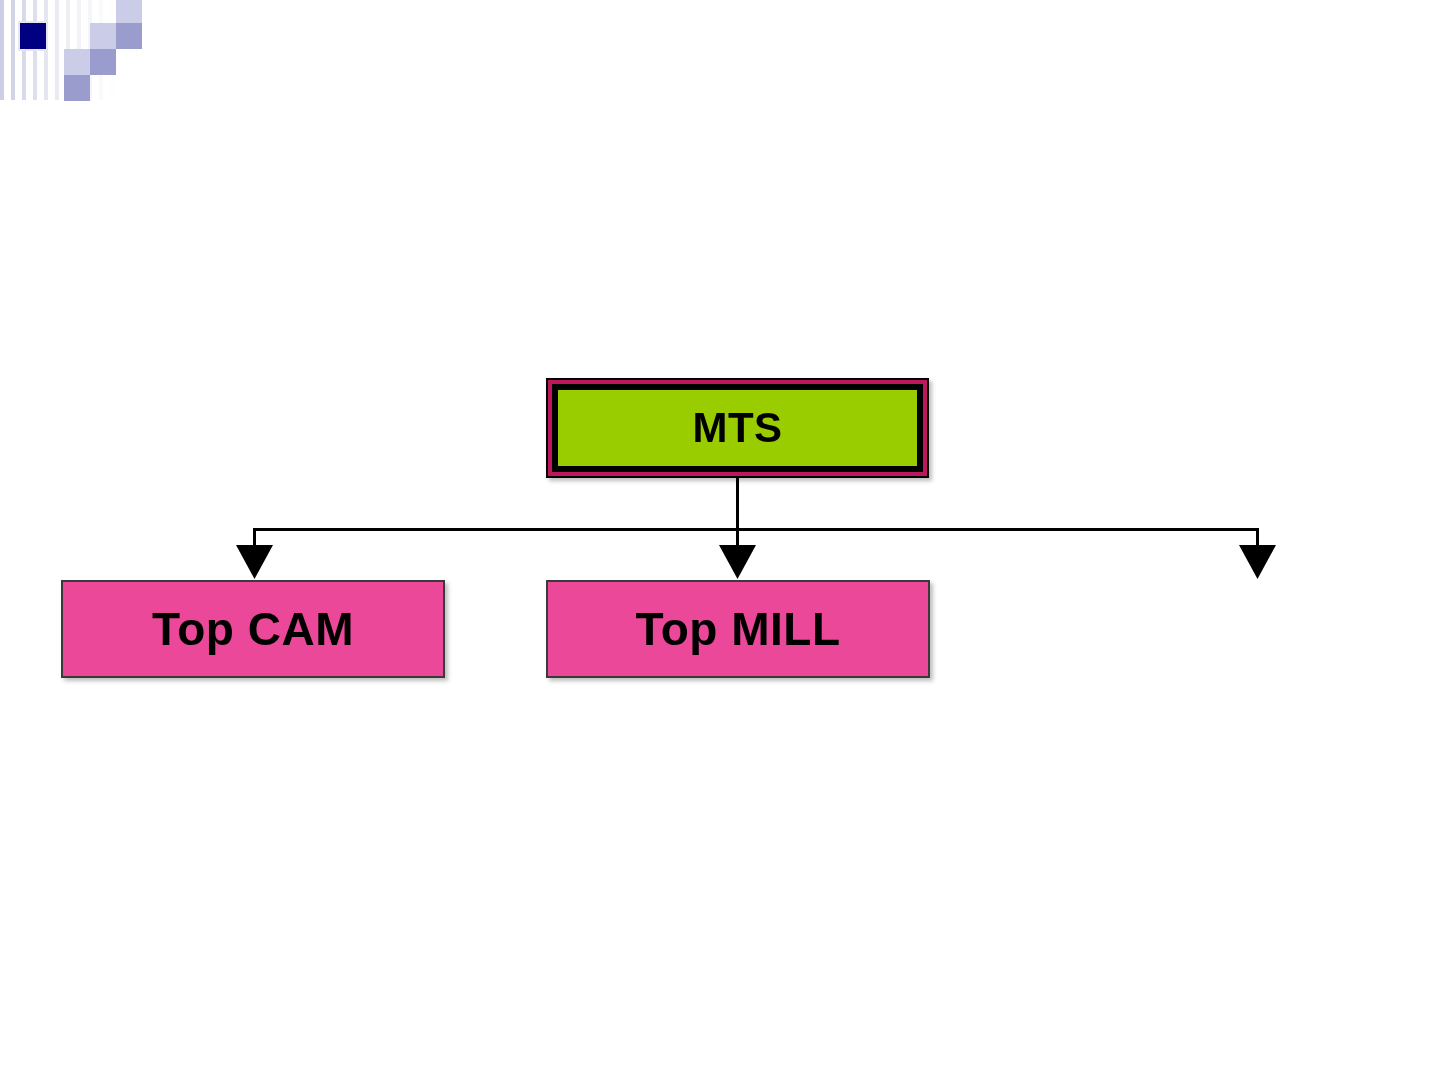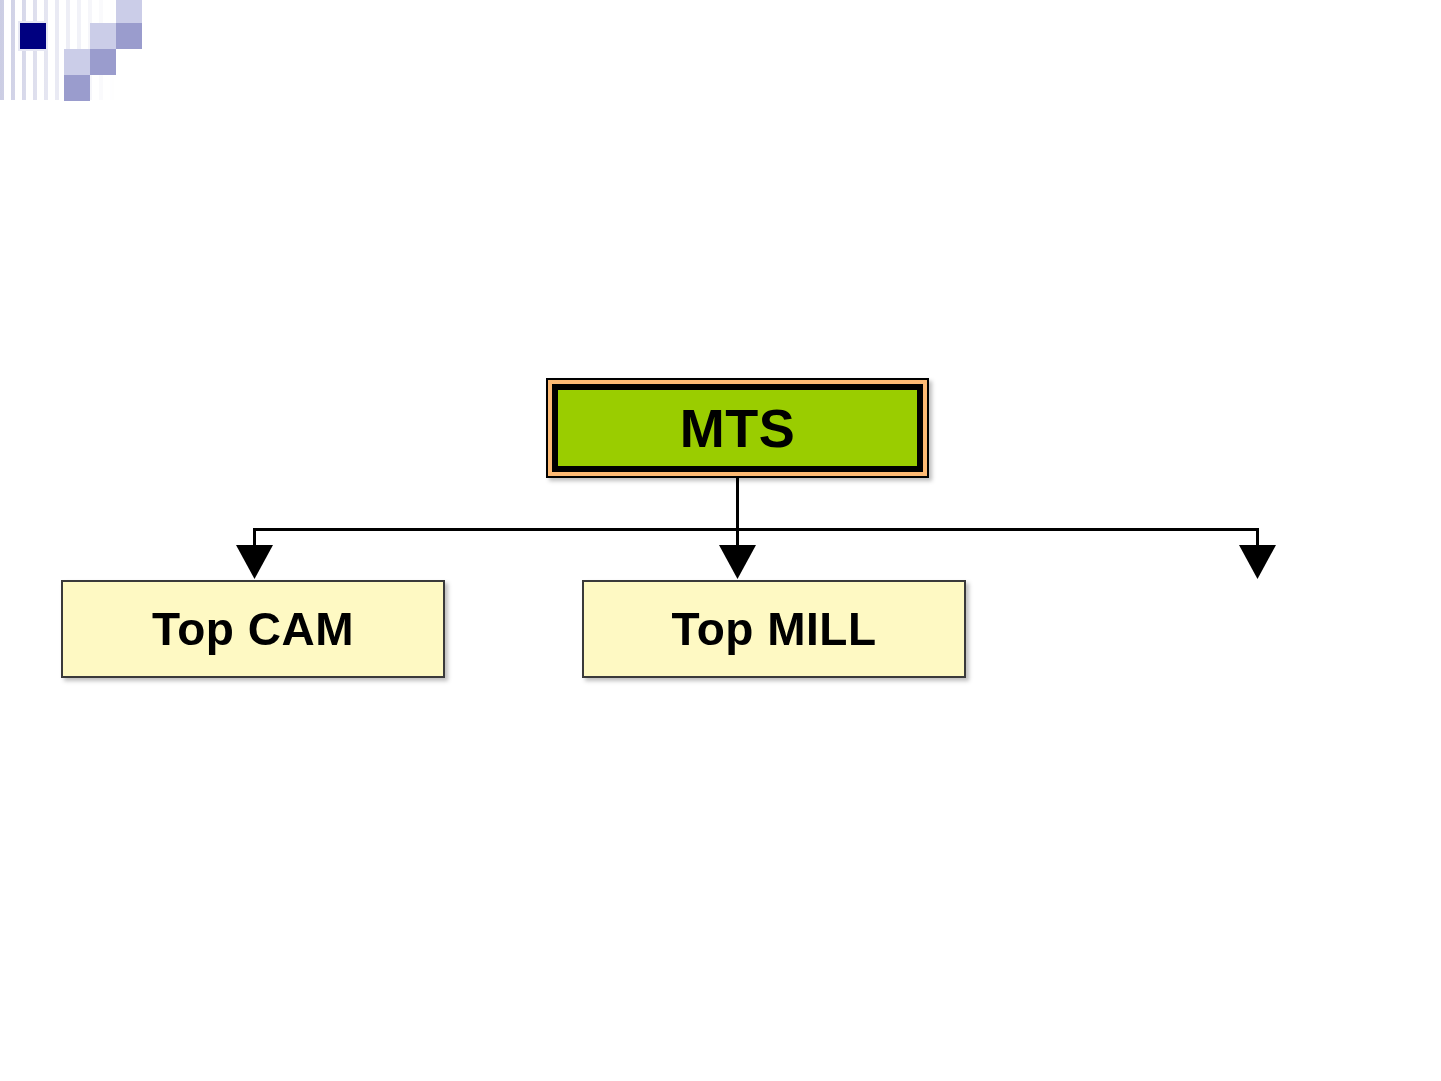--- a/index.html
+++ b/index.html
@@ -114,38 +114,38 @@
     align-items: center;
     justify-content: center;
     color: #000000;
     font-weight: bold;
     letter-spacing: 0.5px;
     text-align: center;
     box-shadow: 3px 3px 4px rgba(0,0,0,0.25);
   }
 
   .node-root {
-    background: #fdba74;
+    background: #be185d;
     border: 2px solid #000000;
     padding: 4px;
-    font-size: 54px;
+    font-size: 42px;
   }
   .node-root .inner {
     width: 100%;
     height: 100%;
     border: 6px solid #000000;
     box-sizing: border-box;
     display: flex;
     align-items: center;
     justify-content: center;
     background: #9ACD00;
   }
 
   .node-child {
-    background: #fef9c3;
+    background: #ec4899;
     border: 2px solid #3a3a3a;
     font-size: 46px;
   }
 
   .connector-svg {
     position: absolute;
     left: 0;
     top: 0;
     width: 1441px;
     height: 1081px;
@@ -191,19 +191,19 @@
     <div class="node node-root" style="left:546px; top:378px; width:383px; height:100px;">
       <div class="inner">
         <span>MTS</span>
       </div>
     </div>
 
     <div class="node node-child" style="left:61px; top:580px; width:384px; height:98px;">
       <span>Top CAM</span>
     </div>
 
-    <div class="node node-child" style="left:546px; top:580px; width:384px; height:98px;margin-left:36px;">
+    <div class="node node-child" style="left:546px; top:580px; width:384px; height:98px;">
       <span>Top MILL</span>
     </div>
 
 
   </div>
 </div>
 
 </body></html>

